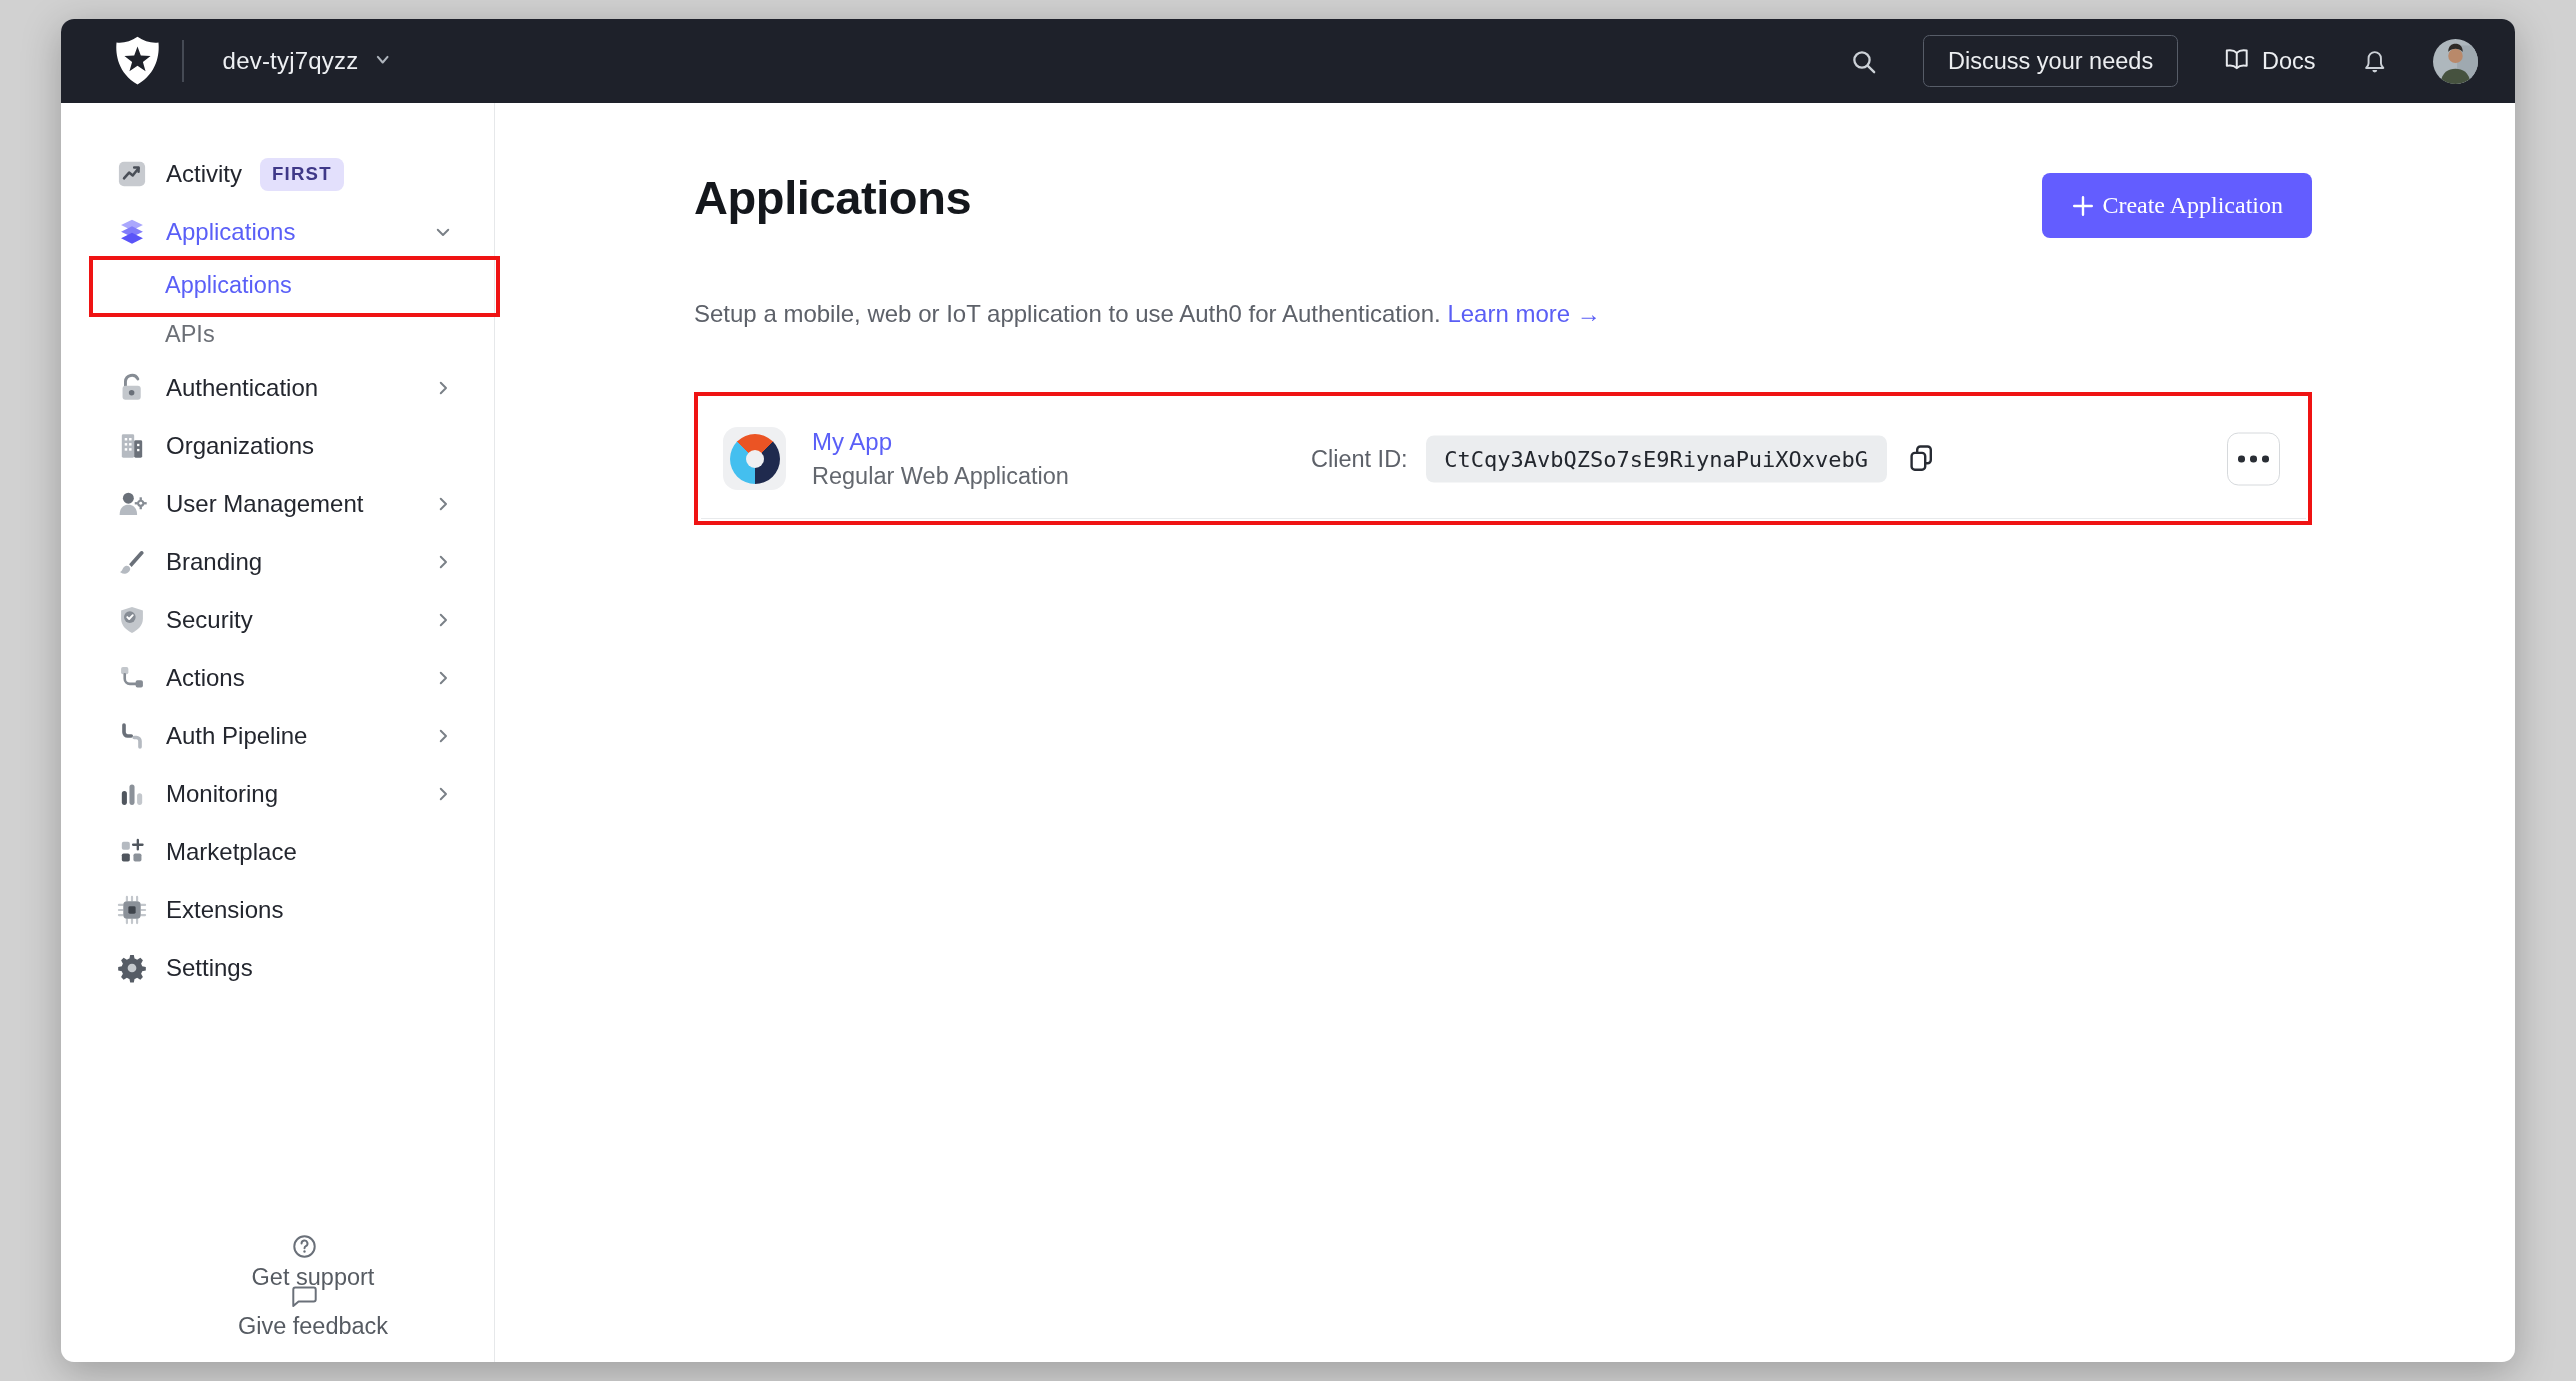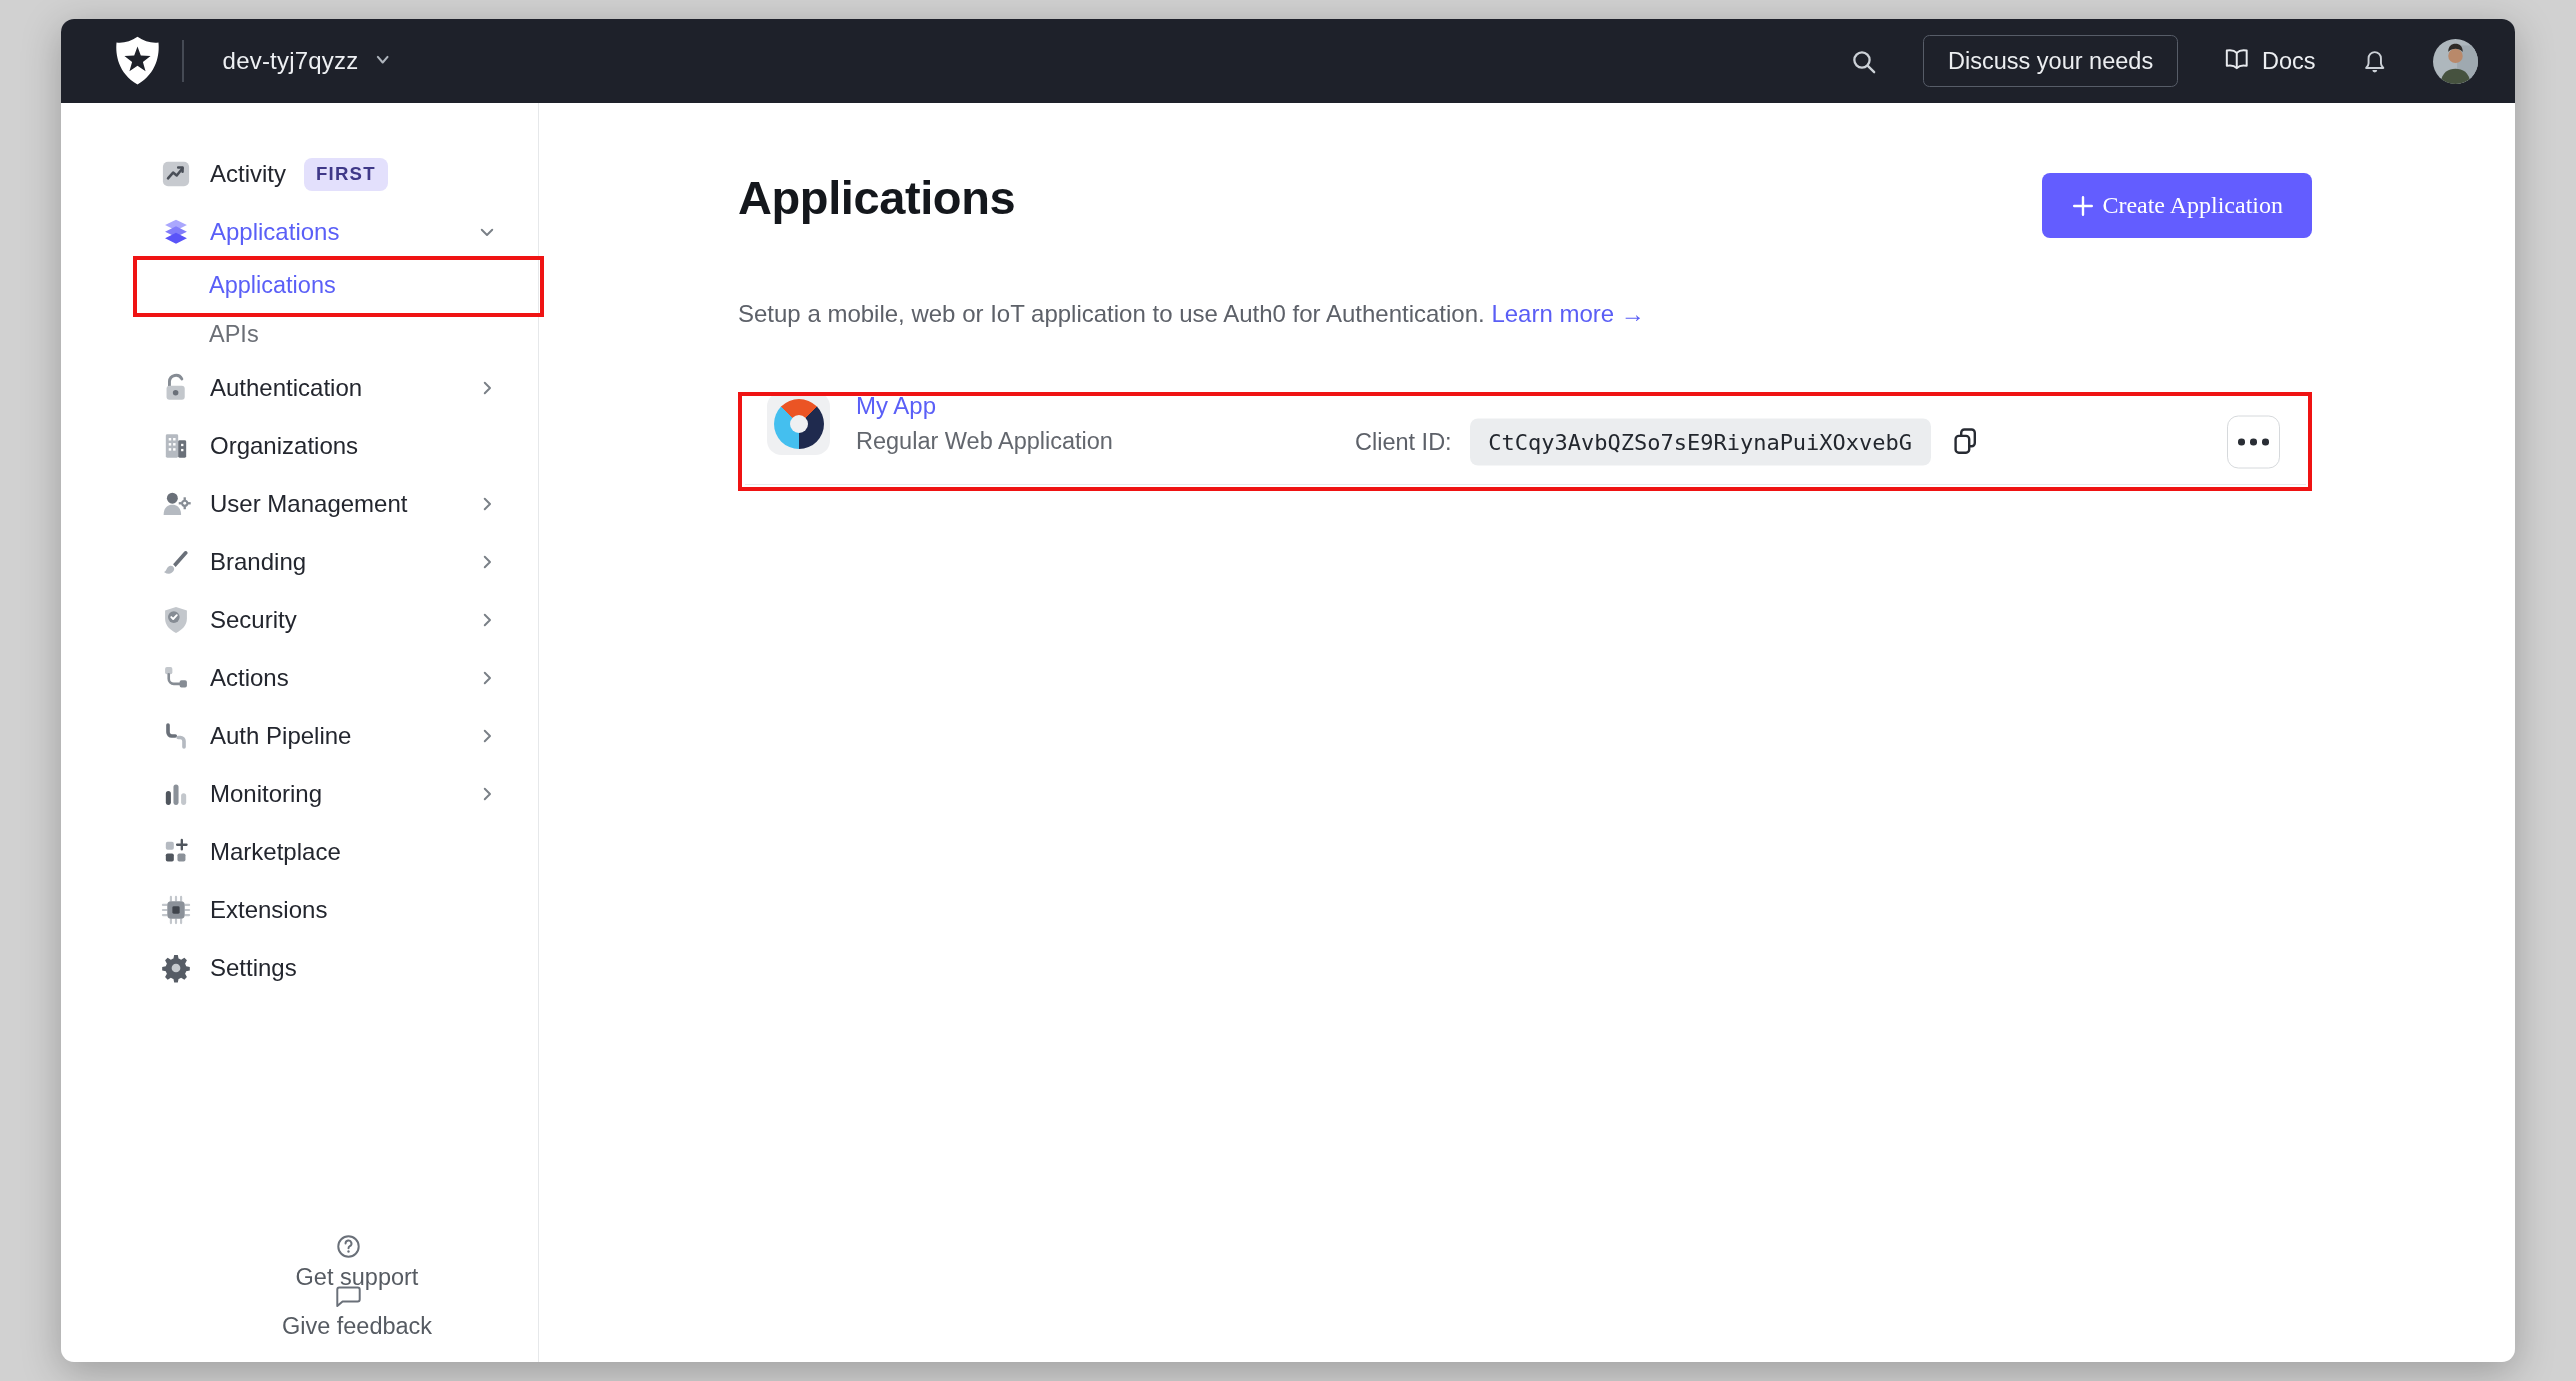--- a/index.html
+++ b/index.html
@@ -16,21 +16,21 @@
   .tb-right{margin-left:auto;display:flex;align-items:center;gap:45px;}
   .tb-iconbtn{display:flex;align-items:center;justify-content:center;cursor:pointer;}
   .discuss-btn{height:52px;padding:0 24px;border:1.6px solid #575d68;border-radius:6.5px;background:transparent;
     color:#eceef1;font-size:23.5px;font-family:inherit;display:flex;align-items:center;cursor:pointer;}
   .docs{display:flex;align-items:center;gap:11.3px;cursor:pointer;}
   .docs-label{color:#eceef1;font-size:23.5px;}
   .avatar{width:45px;height:45px;border-radius:50%;overflow:hidden;flex:none;cursor:pointer;}
   
   .bodyrow{display:flex;height:1259px;}
   .sidebar{width:434px;flex:none;border-right:0.8px solid #e6e8ea;box-sizing:border-box;
-    padding-top:42px;position:relative;margin-left:44px;}
+    padding-top:42px;position:relative;}
   .content{flex:1;padding:70px 203px 0 199px;box-sizing:border-box;position:relative;}
   
   .nav-item{height:58px;display:flex;align-items:center;padding-left:53px;cursor:pointer;position:relative;}
   .nav-icon{width:36px;height:36px;flex:none;display:flex;align-items:center;justify-content:center;}
   .nav-label{margin-left:16px;font-size:24px;color:#23262e;font-weight:500;}
   .nav-item.active .nav-label{color:#5a5ff7;}
   .nav-sub{height:49px;display:flex;align-items:center;padding-left:104px;cursor:pointer;}
   .nav-sub .nav-label{margin-left:0;font-weight:400;font-size:23.5px;color:#6b6f76;}
   .nav-sub.active .nav-label{color:#5a5ff7;}
   .nav-chev{margin-left:auto;margin-right:42px;display:flex;align-items:center;}
@@ -41,21 +41,21 @@
   .sb-footer .nav-label{font-weight:400;font-size:23.5px;color:#565b62;margin-left:18px;}
   .anno-sidebar{position:absolute;left:28px;top:153px;width:411px;height:61px;
     border:4.9px solid #ef1313;box-sizing:border-box;z-index:3;pointer-events:none;}
   
   .page-head{display:flex;justify-content:space-between;align-items:flex-start;}
   .page-title{font-size:47px;line-height:50px;font-weight:bold;color:#14171c;letter-spacing:-0.4px;}
   .create-btn{height:65px;padding:0 29px;border:none;border-radius:8px;background:#635dff;color:#fff;
     font-size:24px;font-family:Liberation Serif, serif;display:flex;align-items:center;gap:7px;cursor:pointer;}
   .subtitle{margin-top:60px;font-size:24px;color:#5d6169;line-height:31px;}
   .learn-more{color:#5a5ef5;text-decoration:none;cursor:pointer;}
-  .app-row{margin-top:63px;height:99px;position:relative;display:flex;align-items:flex-start;
+  .app-row{margin-top:63px;height:133px;position:relative;display:flex;align-items:center;
     padding-left:29px;box-sizing:border-box;background:#fff;}
   .anno-row{position:absolute;inset:0;border:4.9px solid #ef1313;box-sizing:border-box;z-index:3;pointer-events:none;}
   .row-border{position:absolute;left:6.5px;right:6.5px;bottom:6.5px;height:0.8px;background:#e8eaec;}
   .app-tile{width:63px;height:63px;border-radius:14.6px;background:#eff0f2;flex:none;
     display:flex;align-items:center;justify-content:center;}
   .donut{width:50px;height:50px;border-radius:50%;position:relative;
     background:conic-gradient(#eb5424 0 45deg,#1f2a4e 45deg 180deg,#44bfef 180deg 315deg,#eb5424 315deg 360deg);}
   .donut::after{content:"";position:absolute;left:50%;top:50%;width:18px;height:18px;margin:-9px 0 0 -9px;
     border-radius:50%;background:#eff0f2;}
   .app-names{margin-left:26px;}

